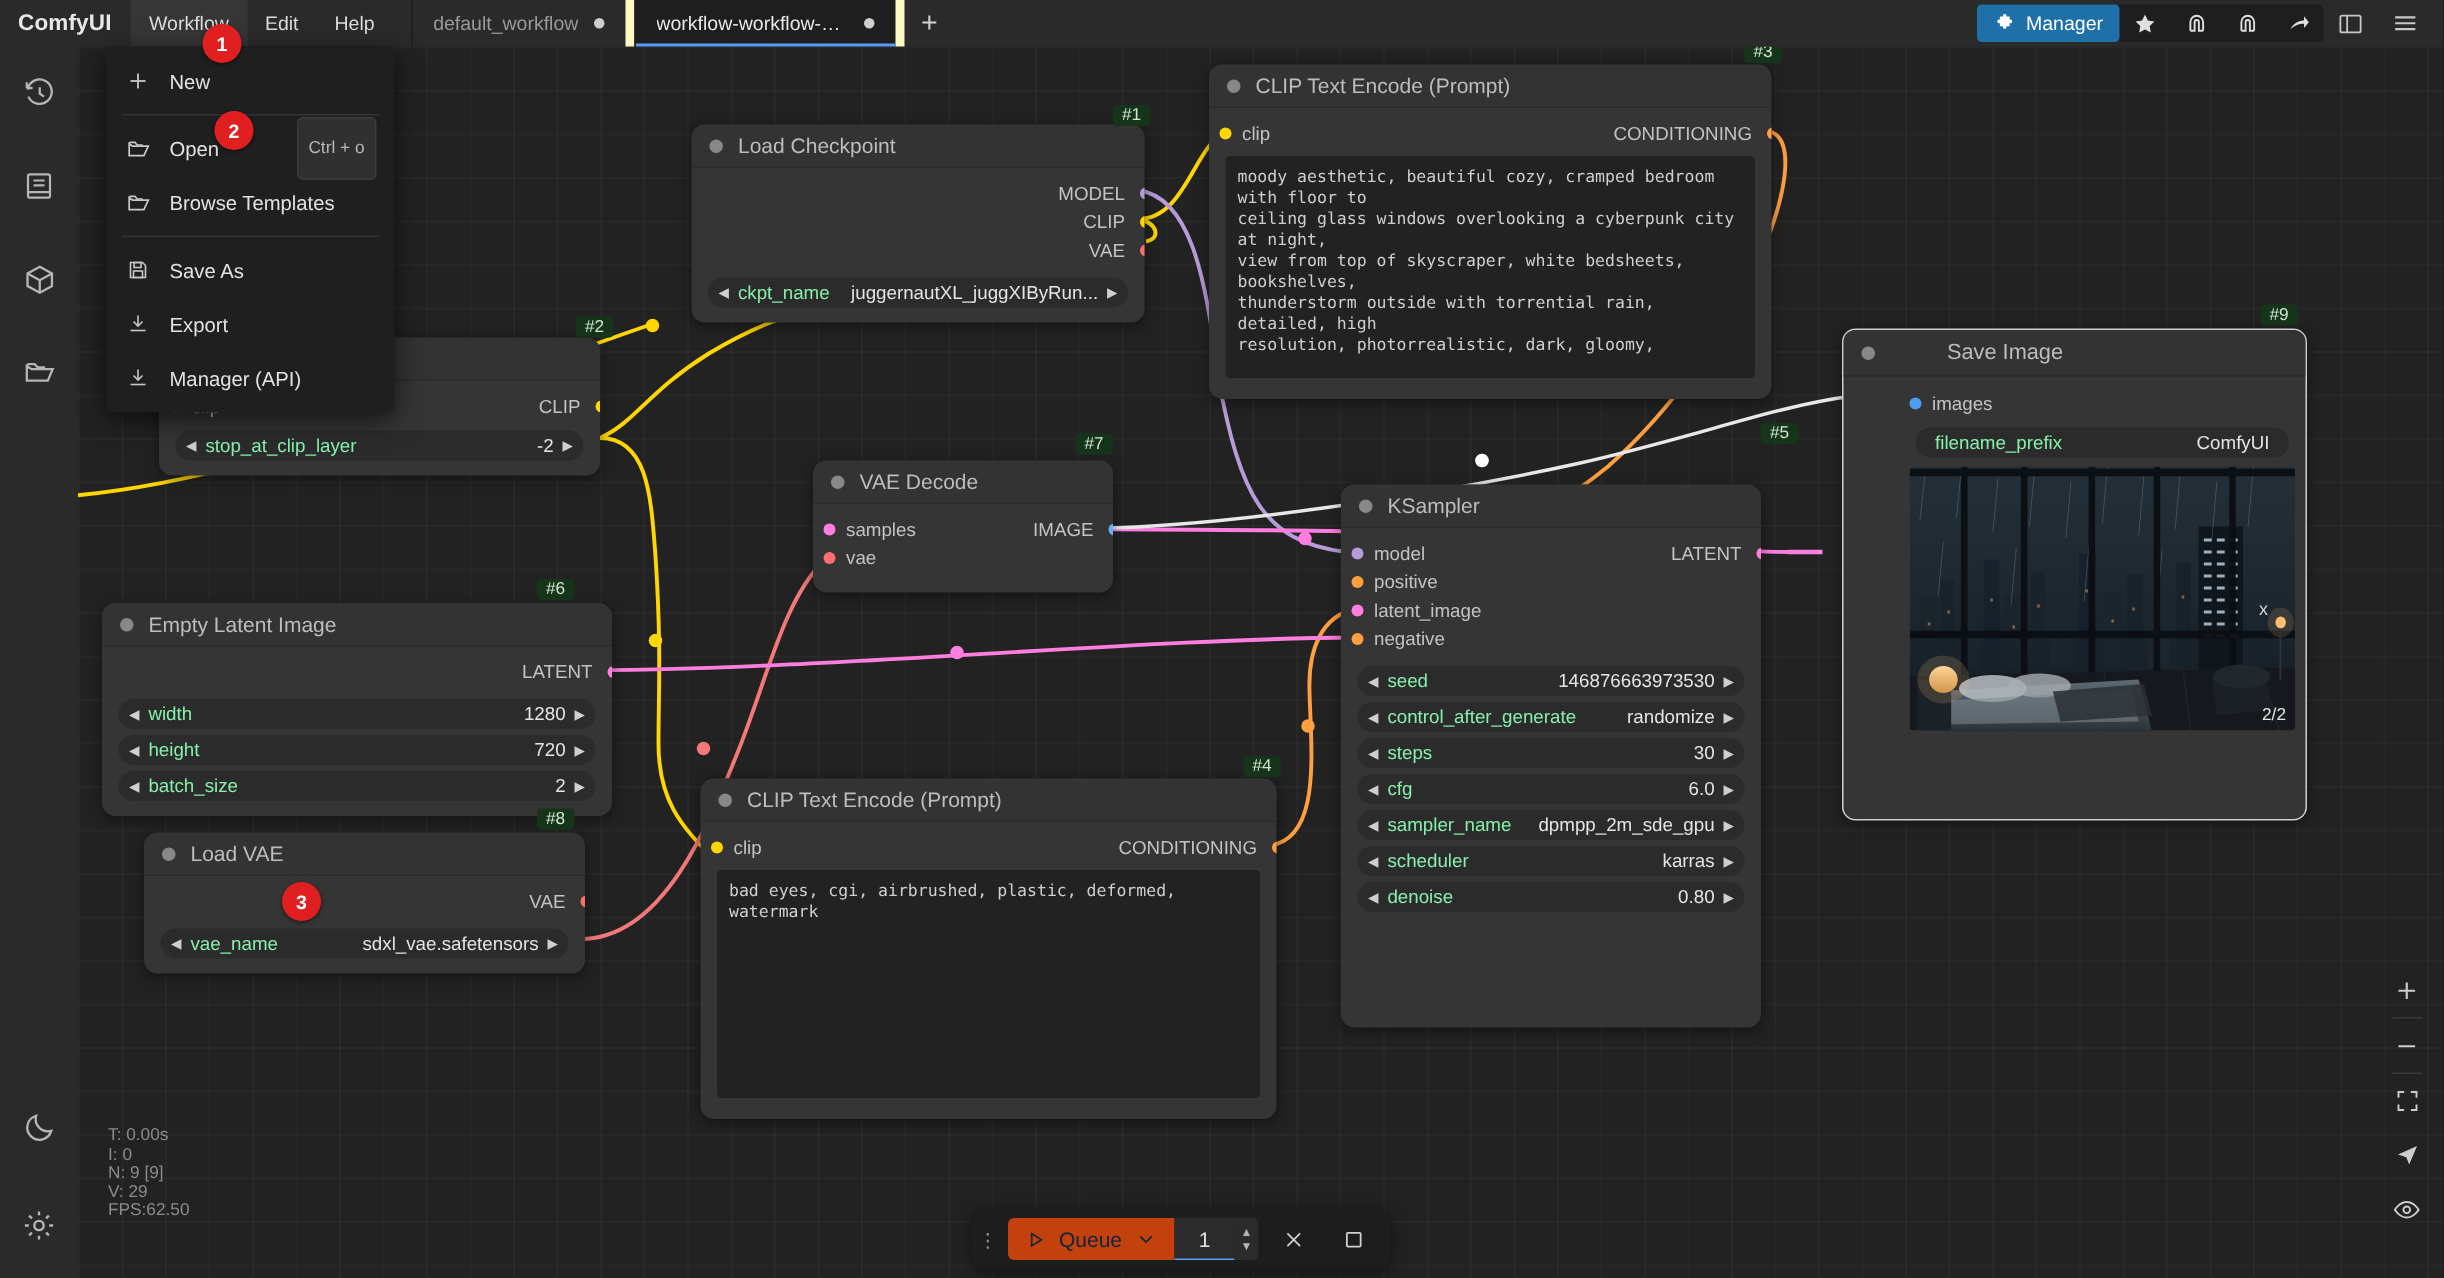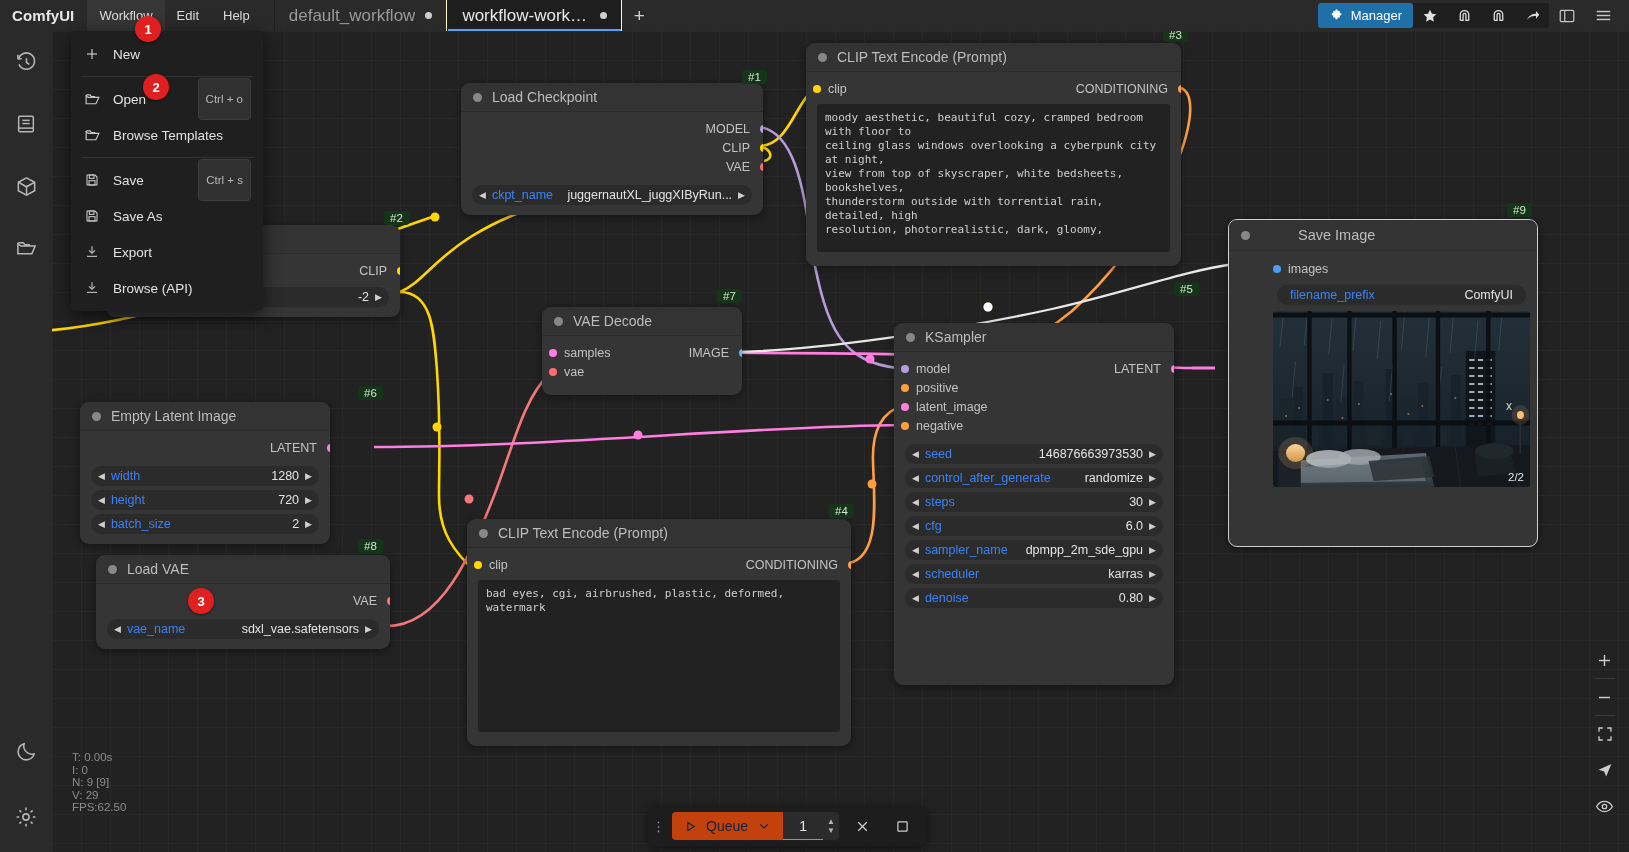--- a/index.html
+++ b/index.html
@@ -23,22 +23,22 @@
   }
   .menubar { display: flex; align-items: stretch; }
   .menu-item {
     display: flex; align-items: center; padding: 0 12px;
     font-size: 13px; color: #dcdcdc; cursor: pointer;
   }
   .menu-item.active { background: #363636; }
   .tabs { display: flex; align-items: stretch; margin-left: 12px; }
   .tab {
     display: flex; align-items: center; gap: 10px;
-    padding: 0 14px; font-size: 17px; color: #9a9a9a;
-    border-left: 1px solid #1e1e1e; border-right: 1px solid #fef9c3;
+    padding: 0 14px; font-size: 13px; color: #9a9a9a;
+    border-left: 1px solid #1e1e1e; border-right: 6px solid #fef9c3;
     cursor: pointer; position: relative; min-width: 120px;
   }
   .tab.active { background: #1e1e1e; color: #e8e8e8; }
   .tab.active::after {
     content: ""; position: absolute; left: 0; right: 0; bottom: 0;
     height: 2px; background: #5a9cf8;
   }
   .tab .tab-label { max-width: 128px; overflow: hidden; white-space: nowrap; text-overflow: ellipsis; }
   .tab .dot {
     width: 7px; height: 7px; border-radius: 50%; background: #cfcfcf; flex: none;
@@ -110,21 +110,21 @@
   }
   .port-in { display: flex; align-items: center; gap: 7px; }
   .port-dot { width: 8px; height: 8px; border-radius: 50%; flex: none; }
   .port-dot.right { position: absolute; right: -4.5px; }
   .port-out { margin-left: auto; }
   .widget {
     margin: 4px 11px 0; height: 20px; border-radius: 10px; background: #2b2b2b;
     display: flex; align-items: center; justify-content: space-between;
     padding: 0 7px; font-size: 12.5px; color: #d2d2d2;
   }
-  .widget .wname { color: #3b82f6; }
+  .widget .wname { color: #86efac; }
   .widget .wval { color: #e4e4e4; }
   .arrow-l, .arrow-r { color: #cfcfcf; font-size: 9px; line-height: 1; }
   .wmid { flex: 1; display: flex; align-items: center; justify-content: space-between; padding: 0 6px; }
   .textarea {
     margin: 6px 11px 0; background: #222222; border-radius: 3px;
     padding: 7px 8px; font-family: "DejaVu Sans Mono", monospace;
     font-size: 11px; line-height: 14px; color: #cfcfcf; white-space: pre-wrap;
   }
   .badge {
     position: absolute; font-size: 11.5px; color: #cfe6cf;
@@ -438,21 +438,21 @@
           <span class="wmid">
               <span class="wname">denoise</span>
               <span class="wval">0.80</span>
             </span>
           <span class="arrow-r">▶</span>
         </div>
       </div>
     </div>
 
     <div class="badge" style="left:306px; top:355px;">#6</div>
-    <div class="node" style="left:28px; top:371px; width:250px;">
+    <div class="node" style="left:16px; top:371px; width:340px;">
       <div class="node-title">
         <span class="tdot"></span>
         <span>Empty Latent Image</span>
       </div>
       <div class="node-body">
         <div class="port-row">
           <span class="port-out">LATENT</span>
           <span class="port-dot right" style="background:#ff7edf; top:6px;"></span>
         </div>
         <div class="widget" style="margin-top:9px;">
@@ -830,52 +830,41 @@
     </div>
     <div class="dd-sep"></div>
     <div class="dd-item">
       <span class="dd-icon">
         <svg width="16" height="16" viewBox="0 0 24 24" fill="none" stroke="currentColor" stroke-width="1.6">
             <path d="M4.5 4.5h12L19.5 7.5v12h-15z"></path>
             <rect x="8" y="4.5" width="7" height="5"></rect>
             <rect x="7.5" y="13" width="9" height="6.5"></rect>
           </svg>
       </span>
-      <span class="dd-label">Save</span>
-      <span class="dd-shortcut">Ctrl + s</span>
-    </div>
-    <div class="dd-item">
-      <span class="dd-icon">
-        <svg width="16" height="16" viewBox="0 0 24 24" fill="none" stroke="currentColor" stroke-width="1.6">
-            <path d="M4.5 4.5h12L19.5 7.5v12h-15z"></path>
-            <rect x="8" y="4.5" width="7" height="5"></rect>
-            <rect x="7.5" y="13" width="9" height="6.5"></rect>
-          </svg>
-      </span>
       <span class="dd-label">Save As</span>
     </div>
     <div class="dd-item">
       <span class="dd-icon">
         <svg width="16" height="16" viewBox="0 0 24 24" fill="none" stroke="currentColor" stroke-width="1.6">
             <path d="M12 3.5v10"></path>
             <path d="M7.5 9.5 12 14l4.5-4.5"></path>
             <path d="M4.5 18.5h15"></path>
           </svg>
       </span>
       <span class="dd-label">Export</span>
     </div>
     <div class="dd-item">
       <span class="dd-icon">
         <svg width="16" height="16" viewBox="0 0 24 24" fill="none" stroke="currentColor" stroke-width="1.6">
             <path d="M12 3.5v10"></path>
             <path d="M7.5 9.5 12 14l4.5-4.5"></path>
             <path d="M4.5 18.5h15"></path>
           </svg>
       </span>
-      <span class="dd-label">Browse (API)</span>
+      <span class="dd-label">Manager (API)</span>
     </div>
   </div>
 
   <div class="marker" style="left:135px; top:16px;">1</div>
   <div class="marker" style="left:143px; top:74px;">2</div>
   <div class="marker" style="left:188px; top:588px;">3</div>
 
   <div class="stats">
     <div>T: 0.00s</div>
     <div>I: 0</div>

